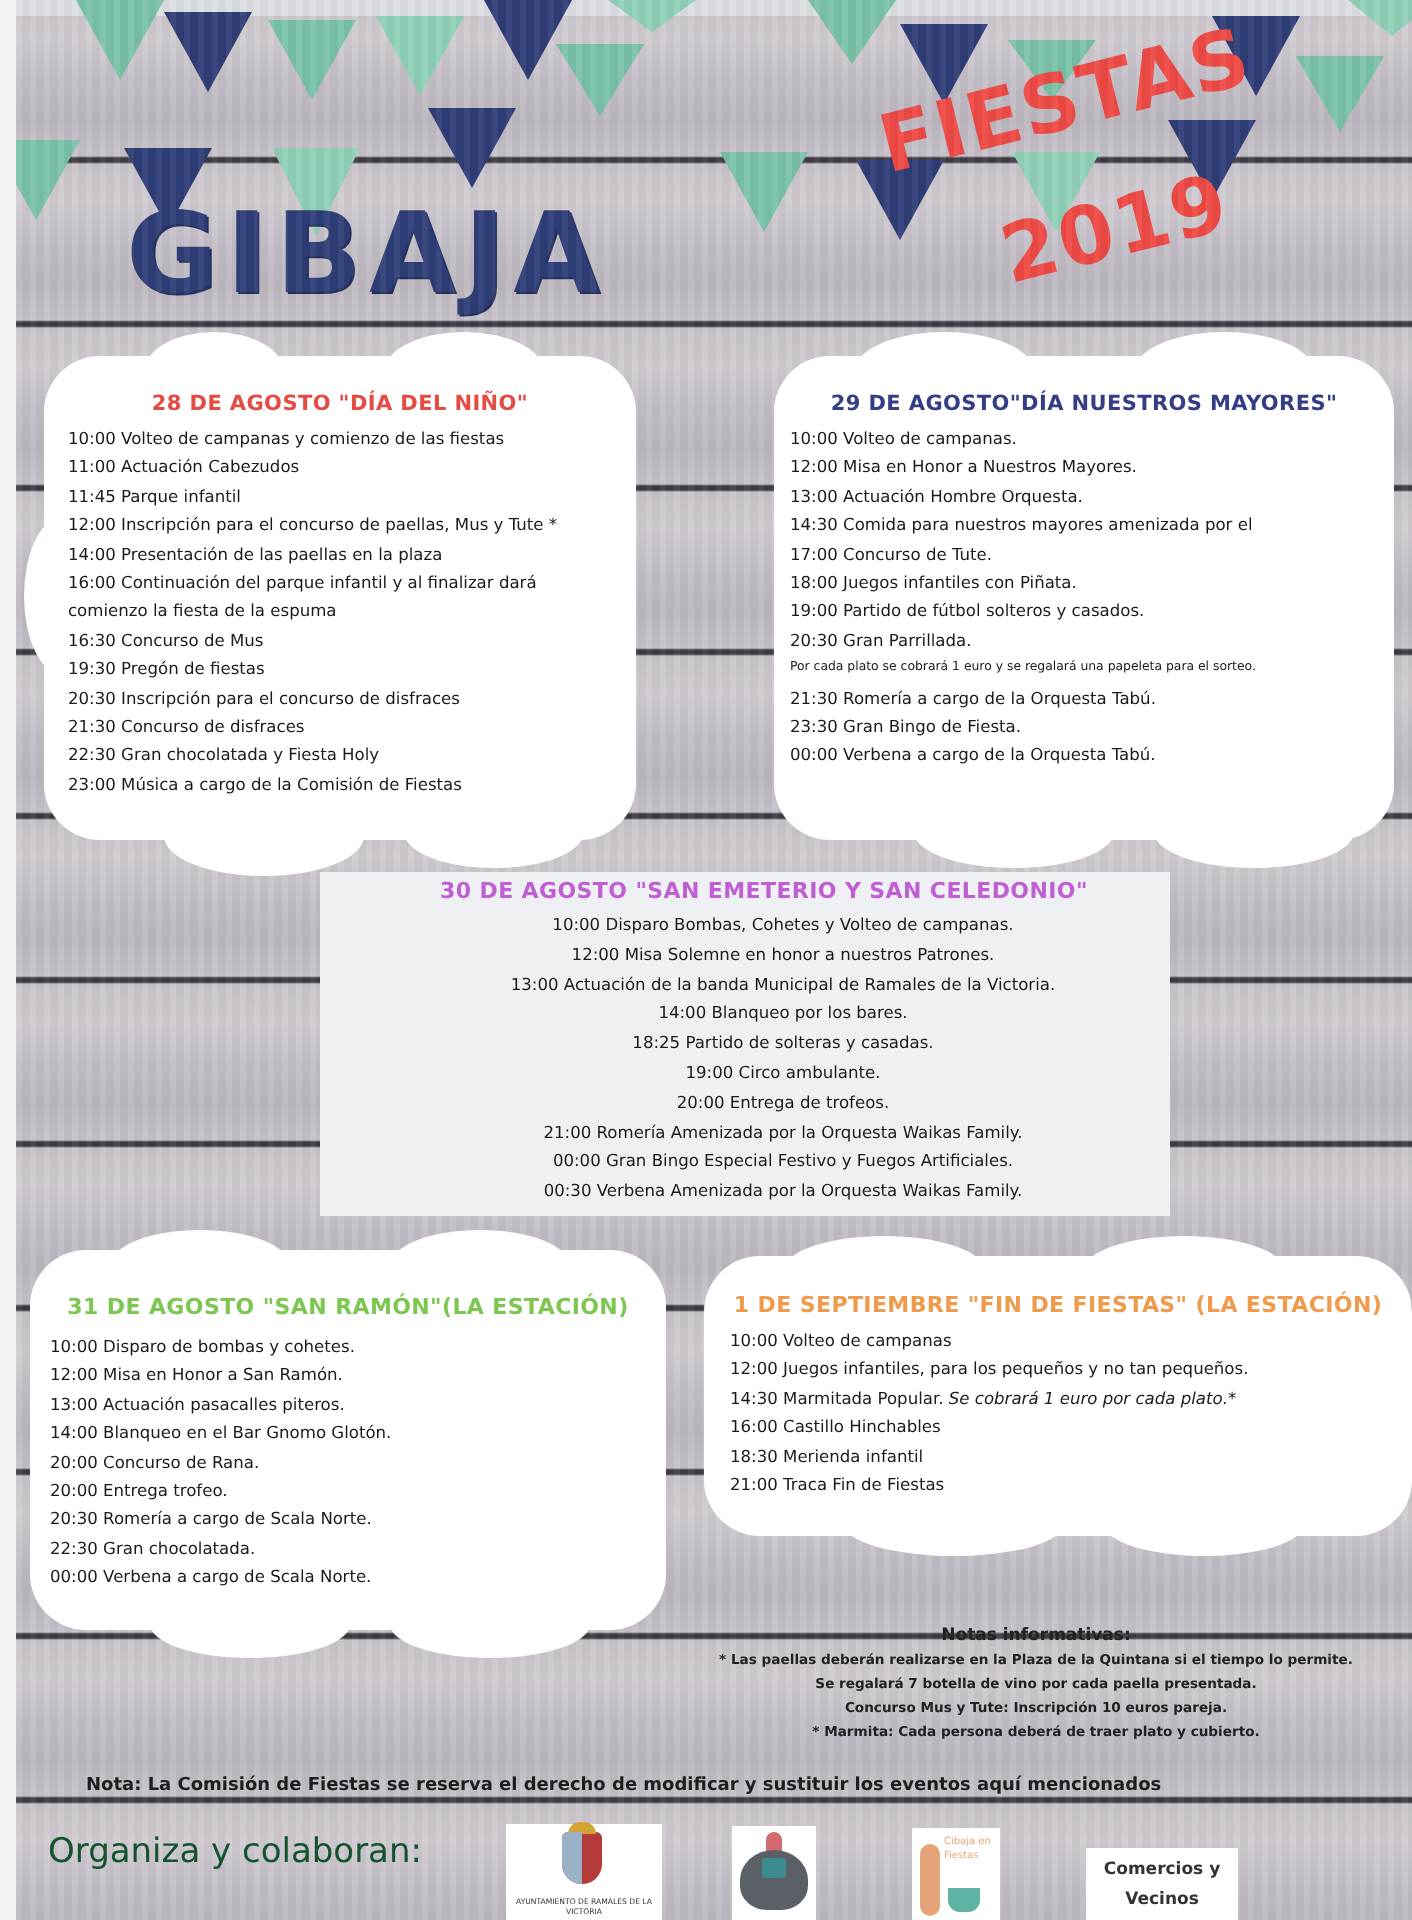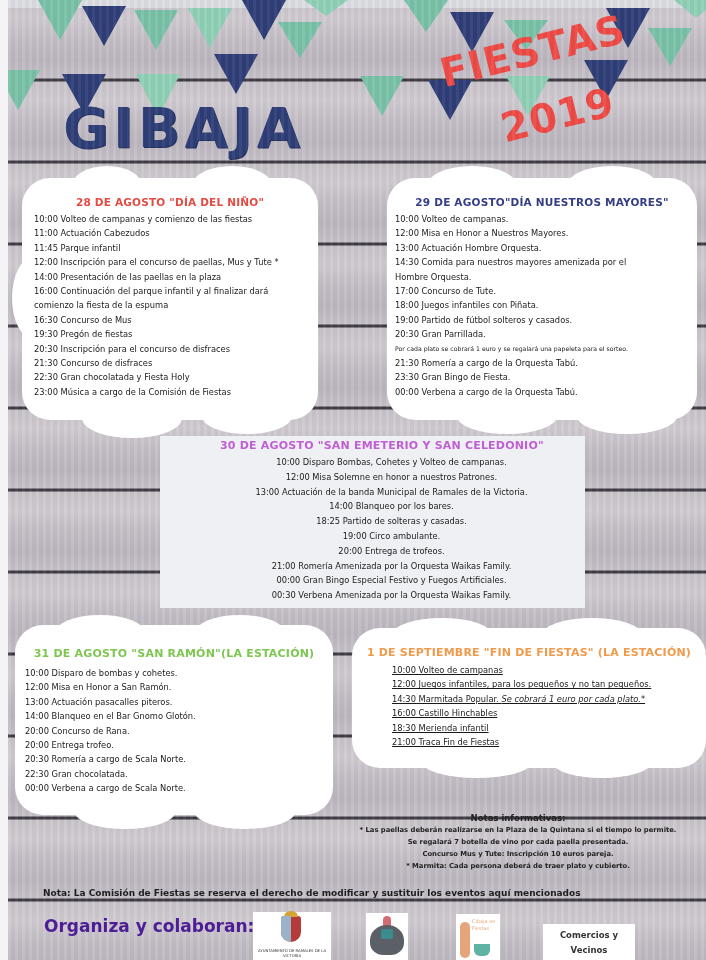--- a/index.html
+++ b/index.html
@@ -74,40 +74,40 @@
   #p30 .panel-title { color: #c05ed4; margin: 3px 0 3px 0; text-align: left; padding-left: 60px; font-size: 11px; }
   #p30 ul { text-align: center; margin-left: 38px; }
   #p30 li { line-height: 14.8px; }
 
   #p31 { left: 15px; top: 625px; width: 318px; height: 190px; }
   #p31 .panel-title { color: #7dc751; margin: 22px 0 6px 0; font-size: 11px; }
   #p31 ul { margin-left: 10px; }
 
   #p1s { left: 352px; top: 628px; width: 354px; height: 140px; }
   #p1s .panel-title { color: #f09a4c; margin: 18px 0 4px 0; font-size: 11px; }
-  #p1s ul { margin-left: 40px; text-decoration: underline; }
+  #p1s ul { margin-left: 13px; }
 
   .notes {
     position: absolute; left: 330px; top: 812px; width: 376px; height: 66px;
     text-align: center;
   }
   .notes .notes-title { font-size: 8.5px; font-weight: bold; color: #222; line-height: 12px; }
   .notes .note-line { font-size: 6.8px; font-weight: bold; color: #222; line-height: 12px; white-space: nowrap; }
 
   .disclaimer {
     position: absolute; left: 43px; top: 888px; font-size: 9px; font-weight: bold; color: #1e1e1e; white-space: nowrap; text-align: right;
   }
   .organiza {
-    position: absolute; left: 24px; top: 916px; font-size: 17px; font-weight: bold; color: #4c1d95; white-space: nowrap; margin-left: 20px;
+    position: absolute; left: 24px; top: 916px; font-size: 17px; font-weight: normal; color: #14532d; white-space: nowrap;
   }
   .logo-box { position: absolute; background: #ffffff; }
   .logo-ayto { left: 253px; top: 912px; width: 78px; height: 48px; }
   .logo-escudo { left: 366px; top: 913px; width: 42px; height: 47px; }
   .logo-cibaja { left: 456px; top: 914px; width: 44px; height: 46px; }
-  .logo-comercios { left: 543px; top: 924px; width: 92px; height: 36px; text-align: center; font-size: 8.5px; font-weight: bold; color: #333; line-height: 15px; padding-top: 4px; }
+  .logo-comercios { left: 543px; top: 924px; width: 76px; height: 36px; text-align: center; font-size: 8.5px; font-weight: bold; color: #333; line-height: 15px; padding-top: 4px; }
   .ayto-text { position: absolute; left: 2px; bottom: 2px; width: 74px; font-size: 3.8px; color: #333; text-align: center; line-height: 5px; }
   .shield { position: absolute; left: 28px; top: 4px; width: 20px; height: 26px; background: #b53a3a; border-radius: 3px 3px 10px 10px; }
   .shield::before { content: ""; position: absolute; left: 3px; top: -5px; width: 14px; height: 6px; background: #d4a437; border-radius: 6px 6px 0 0; }
   .shield::after { content: ""; position: absolute; left: 0; top: 0; width: 10px; height: 26px; background: #9bb3c9; border-radius: 3px 0 0 10px; }
   .bat { position: absolute; left: 4px; top: 12px; width: 34px; height: 30px; background: #5b6067; border-radius: 50% 50% 40% 40%; }
   .bat::after { content: ""; position: absolute; left: 11px; top: 4px; width: 12px; height: 10px; background: #3c8b8e; border-radius: 2px; }
   .bat-top { position: absolute; left: 17px; top: 3px; width: 8px; height: 10px; background: #d46a72; border-radius: 4px 4px 0 0; }
   .cib-fig { position: absolute; left: 4px; top: 8px; width: 10px; height: 36px; background: #e5a47a; border-radius: 5px; }
   .cib-text { position: absolute; left: 16px; top: 4px; font-size: 5px; color: #e8a87a; line-height: 7px; }
   .cib-pot { position: absolute; left: 18px; top: 30px; width: 16px; height: 12px; background: #5fb3a4; border-radius: 0 0 6px 6px; }
@@ -177,21 +177,20 @@
   <div class="bump" style="left:180px;top:-12px;width:90px;height:40px;"></div>
   <div class="bump" style="left:70px;top:220px;width:100px;height:36px;"></div>
   <div class="bump" style="left:190px;top:220px;width:100px;height:36px;"></div>
   <div style="position:relative;">
     <div class="panel-title">29 DE AGOSTO"DÍA NUESTROS MAYORES"</div>
     <ul>
       <li>10:00 Volteo de campanas.</li>
       <li>12:00 Misa en Honor a Nuestros Mayores.</li>
       <li>13:00 Actuación Hombre Orquesta.</li>
       <li>14:30 Comida para nuestros mayores amenizada por el</li>
-      <li>Hombre Orquesta.</li>
       <li>17:00 Concurso de Tute.</li>
       <li>18:00 Juegos infantiles con Piñata.</li>
       <li>19:00 Partido de fútbol solteros y casados.</li>
       <li>20:30 Gran Parrillada.</li>
       <li class="small">Por cada plato se cobrará 1 euro y se regalará una papeleta para el sorteo.</li>
       <li>21:30 Romería a cargo de la Orquesta Tabú.</li>
       <li>23:30 Gran Bingo de Fiesta.</li>
       <li>00:00 Verbena a cargo de la Orquesta Tabú.</li>
     </ul>
   </div>

